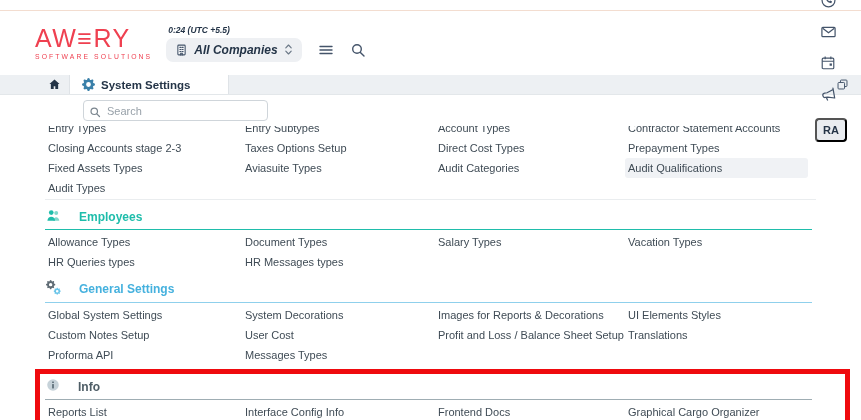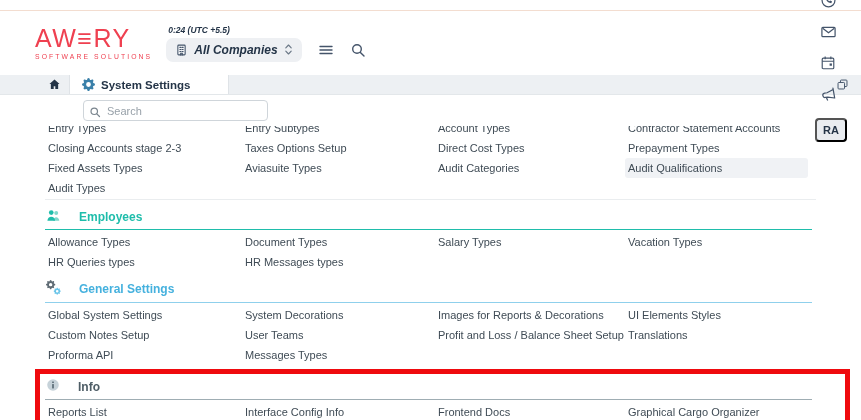--- a/index.html
+++ b/index.html
@@ -266,21 +266,21 @@
         </svg>
       </span>
       <span>General Settings</span>
     </div>
     <div class="grid">
       <div class="cell">Global System Settings</div>
       <div class="cell">System Decorations</div>
       <div class="cell">Images for Reports &amp; Decorations</div>
       <div class="cell">UI Elements Styles</div>
       <div class="cell">Custom Notes Setup</div>
-      <div class="cell">User Teams</div>
+      <div class="cell">User Cost</div>
       <div class="cell">Profit and Loss / Balance Sheet Setup</div>
       <div class="cell">Translations</div>
       <div class="cell">Proforma API</div>
       <div class="cell">Messages Types</div>
     </div>
   </section>
 
   <div class="red-box">
     <section class="section sec-info" style="margin-top:0">
       <div class="sec-head">

